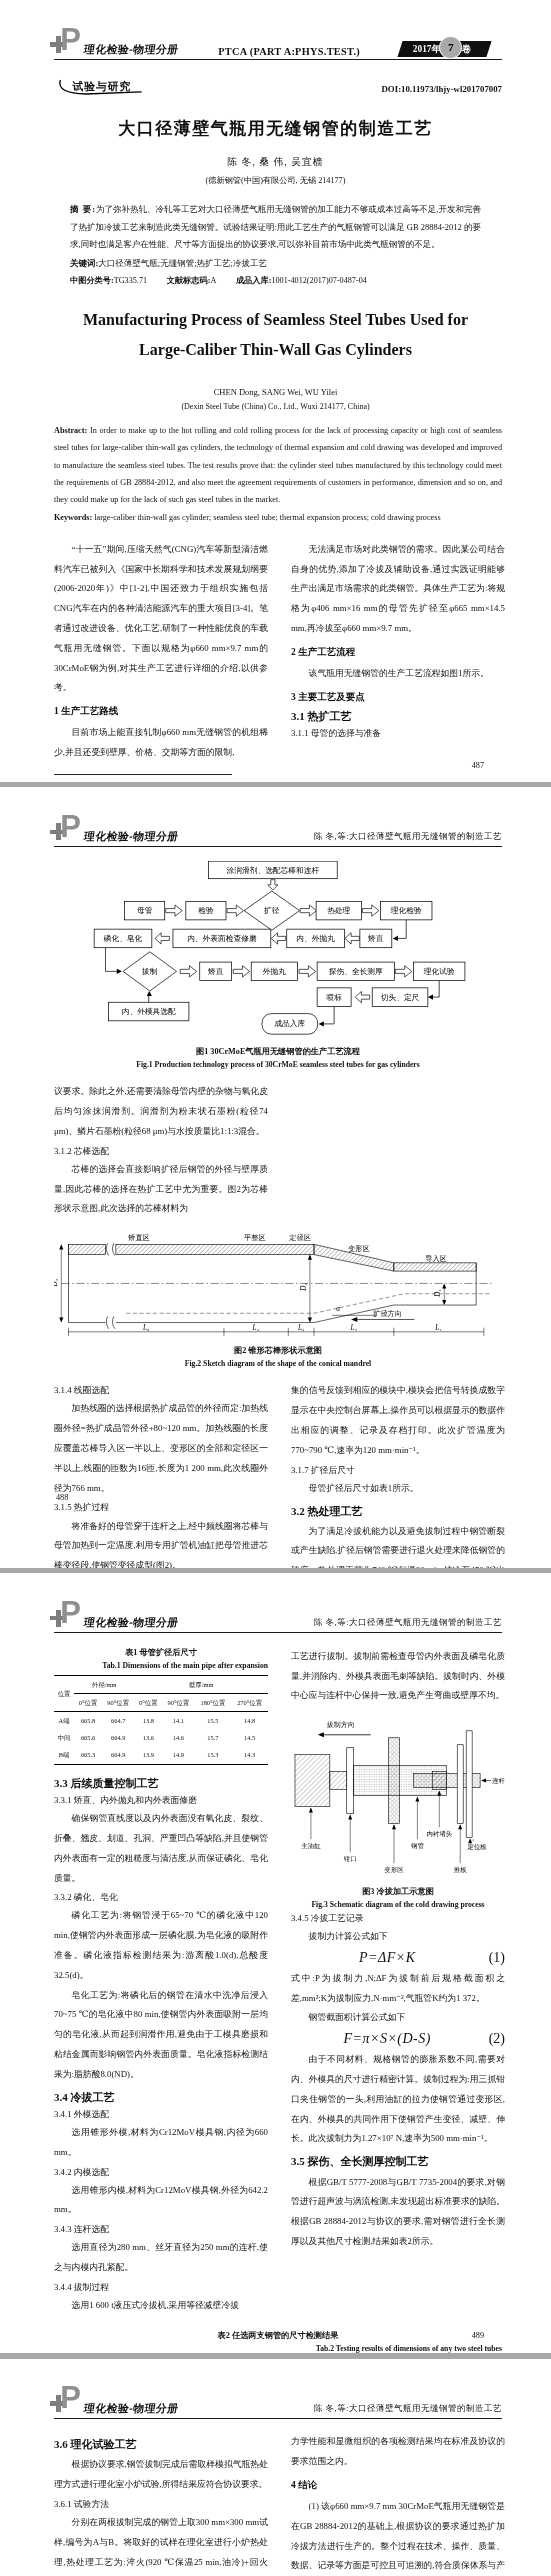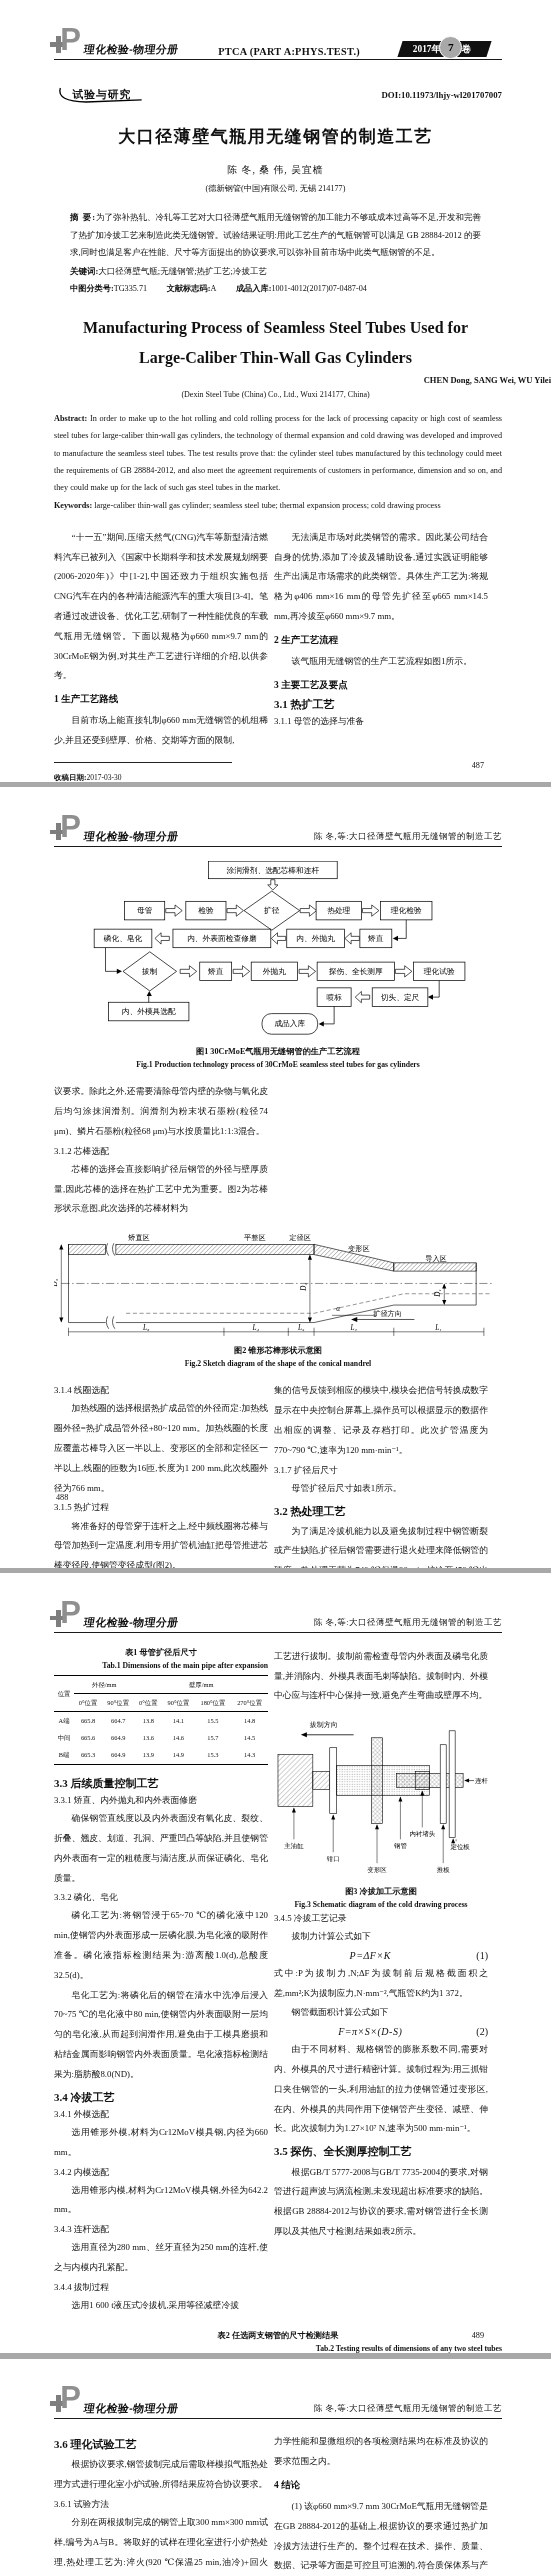--- a/index.html
+++ b/index.html
@@ -15,38 +15,38 @@
   .logo .crossv{position:absolute;left:2.1px;top:7.2px;width:4.6px;height:17px;background:#7e7e7e;}
   .brand{font-family:"Liberation Sans",sans-serif;font-weight:bold;font-size:10.8px;letter-spacing:0.5px;transform:skewX(-8deg);white-space:nowrap;}
   .brandwrap{display:flex;align-items:flex-end;gap:3.1px;}
   .runtitle{font-size:8.5px;letter-spacing:0.5px;padding-bottom:1px;}
   
   .p1head{position:relative;display:flex;align-items:flex-end;margin:29px 49px 0 54px;border-bottom:1.3px solid #1a1a1a;padding-bottom:2.1px;}
   .ptca{flex:1;text-align:center;font-weight:bold;font-size:10.3px;letter-spacing:0.3px;}
   .issueband{position:relative;background:#101010;color:#fff;font-weight:bold;font-size:9.3px;padding:1.5px 17.5px 1.5px 13.4px;transform:skewX(-18deg);margin-right:13.4px;white-space:nowrap;}
   .issueband span{display:inline-block;transform:skewX(18deg);}
   .issuecircle{position:absolute;right:-9.3px;top:7.2px;width:20.6px;height:20.6px;border-radius:50%;background:#a8a8a8;border:1.5px solid #fff;color:#000;font-weight:bold;font-size:11.3px;display:flex;align-items:center;justify-content:center;}
-  .badge-row{display:flex;justify-content:space-between;align-items:center;margin:28px 49px 0 59px;}
+  .badge-row{display:flex;justify-content:space-between;align-items:flex-end;margin:20px 49px 0 59px;}
   .badge{position:relative;font-weight:bold;font-size:10.8px;letter-spacing:1px;padding-left:13.4px;}
   .badge svg{position:absolute;left:-4.1px;top:-2.1px;}
   .doi{font-weight:bold;font-size:8.8px;}
   .titlezh{text-align:center;font-weight:bold;font-size:17px;letter-spacing:1.5px;margin-top:23px;}
   .authors{text-align:center;font-size:9.8px;letter-spacing:1px;margin-top:15.5px;}
   .affil{text-align:center;font-size:8.2px;margin-top:6.2px;}
   .absblock{margin:15.5px 70px 0 70px;font-size:8.5px;line-height:2.05;text-align:justify;}
   .absblock b{letter-spacing:1px;}
   .kwline{margin:1px 70px 0 70px;font-size:8.5px;line-height:2.05;}
   .clcline{margin:1px 70px 0 70px;font-size:8.2px;display:flex;gap:19.6px;line-height:2.0;}
   .titleen{text-align:center;font-weight:bold;font-size:16px;margin-top:15.5px;line-height:1.9;}
-  .authorsen{text-align:right;font-weight:bold;font-size:8.5px;margin-top:1px;}
+  .authorsen{text-align:center;font-weight:normal;font-size:8.5px;margin-top:21px;}
   .affilen{text-align:center;font-size:8px;margin-top:5.2px;}
   .absen{margin:11.3px 0 0 0;font-size:8.2px;line-height:2.1;text-align:justify;}
   .kwen{font-size:8.2px;line-height:2.1;text-align:justify;margin-top:1px;}
   
-  .twocol{display:flex;gap:6px;margin-top:13.4px;}
+  .twocol{display:flex;gap:23px;margin-top:13.4px;}
   .col{width:214px;flex:none;}
   p.bd{margin:0;font-size:8.8px;line-height:2.25;text-align:justify;text-indent:2em;}
   p.bd.noind{text-indent:0;}
   .h1{font-weight:bold;font-size:9.5px;margin:7.2px 0 5.2px 0;}
   .h2{font-weight:bold;font-size:11px;margin:5.2px 0 3.1px 0;}
   .h3{font-size:8.8px;margin:4.1px 0 2.1px 0;font-weight:500;}
   .footnote{margin-top:11px;border-top:0.8px solid #222;width:178px;padding-top:7.2px;font-size:7.5px;line-height:2.1;}
   .pageno{position:absolute;font-size:8.2px;}
   
   .figwrap{margin-top:13.4px;text-align:center;}
@@ -63,21 +63,21 @@
   table.sci th,table.sci td{padding:3.6px 1px;text-align:center;font-weight:normal;white-space:pre-line;line-height:1.55;}
   table.sci thead tr:last-child th{border-bottom:0.7px solid #000;}
   table.sci thead th[rowspan]{border-bottom:0.7px solid #000;}
   table.sci thead tr:first-child th[colspan]{border-bottom:0.5px solid #000;}
   .tabcapzh{text-align:center;font-weight:bold;font-size:8.2px;margin-bottom:3.1px;}
   .tabcapen{text-align:right;font-weight:bold;font-size:7.7px;margin-bottom:5.2px;position:relative;}
   .t1wrap table.sci{font-size:6.4px;}
   .t2wrap table.sci{font-size:7px;}
   .tablock{margin-top:14.4px;}
   
-  .eq{display:flex;align-items:center;margin:3.1px 0;font-size:10px;}
+  .eq{display:flex;align-items:center;margin:3.1px 0;font-size:14px;}
   .eq .f{flex:1;text-align:center;font-style:italic;letter-spacing:0.5px;}
   .eq .n{width:21.6px;text-align:right;}
 </style>
 </head>
 <body>
 
 <svg width="0" height="0" style="position:absolute" aria-hidden="true">
  <defs>
   <filter id="grain" x="0" y="0" width="100%" height="100%">
    <feTurbulence type="fractalNoise" baseFrequency="0.5" numOctaves="3" seed="7" stitchTiles="stitch"></feTurbulence>

